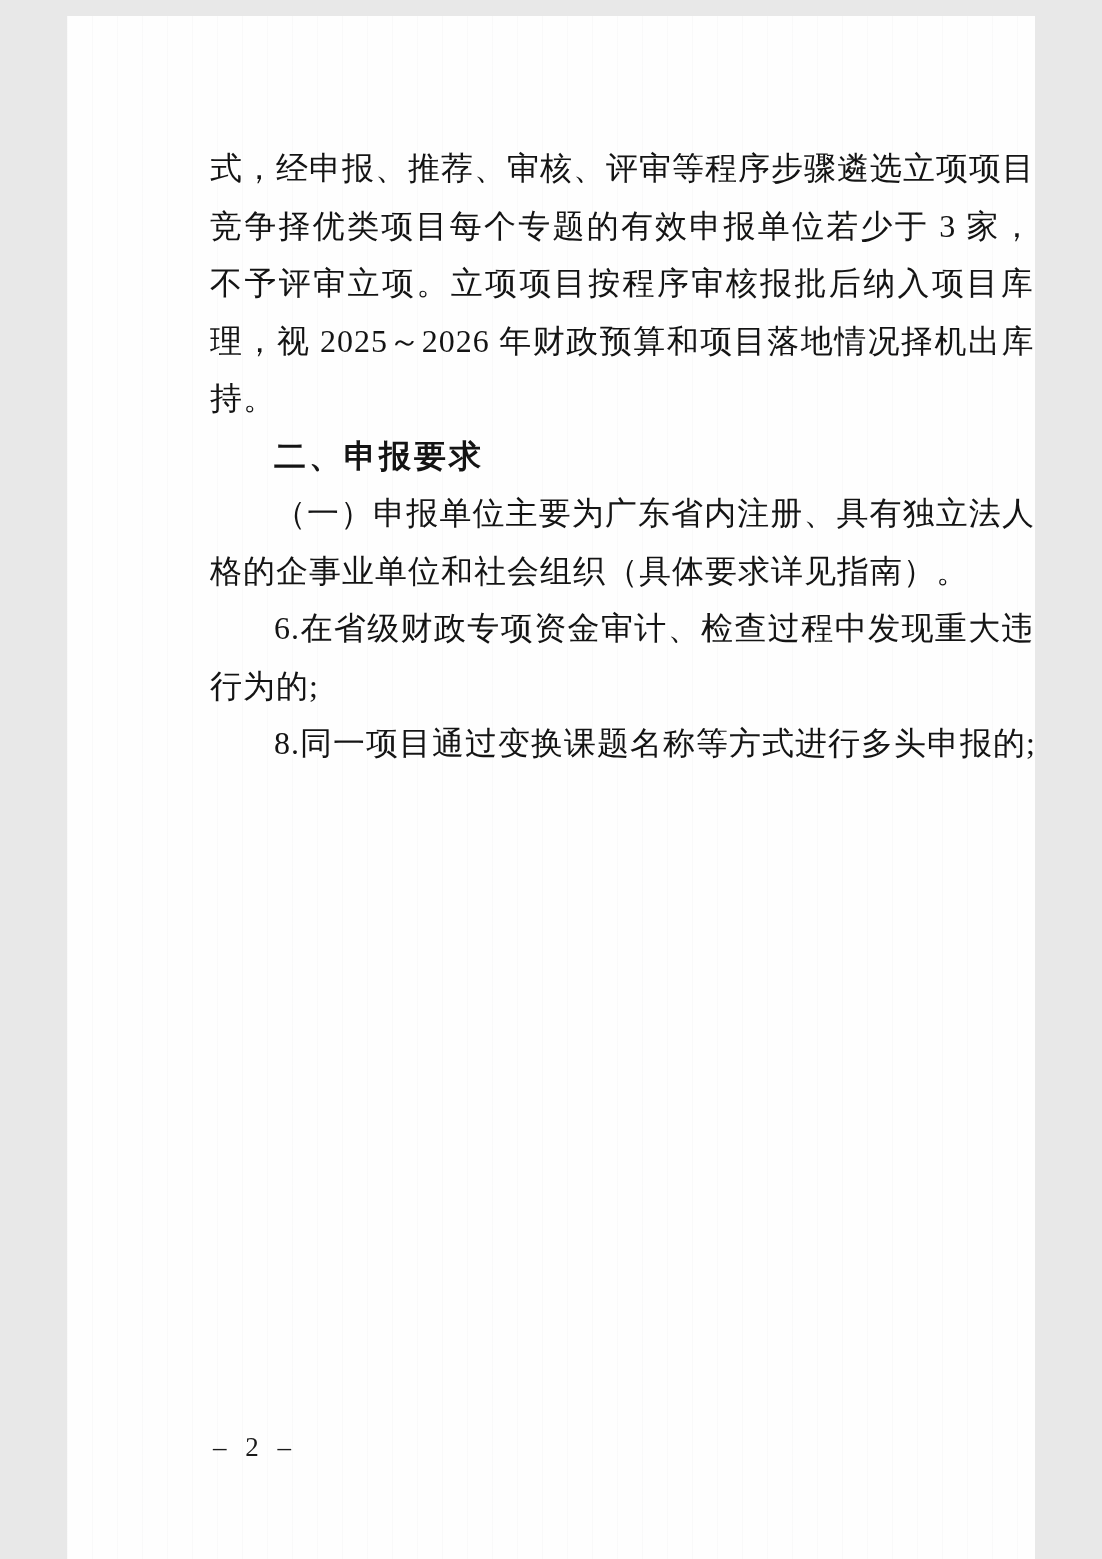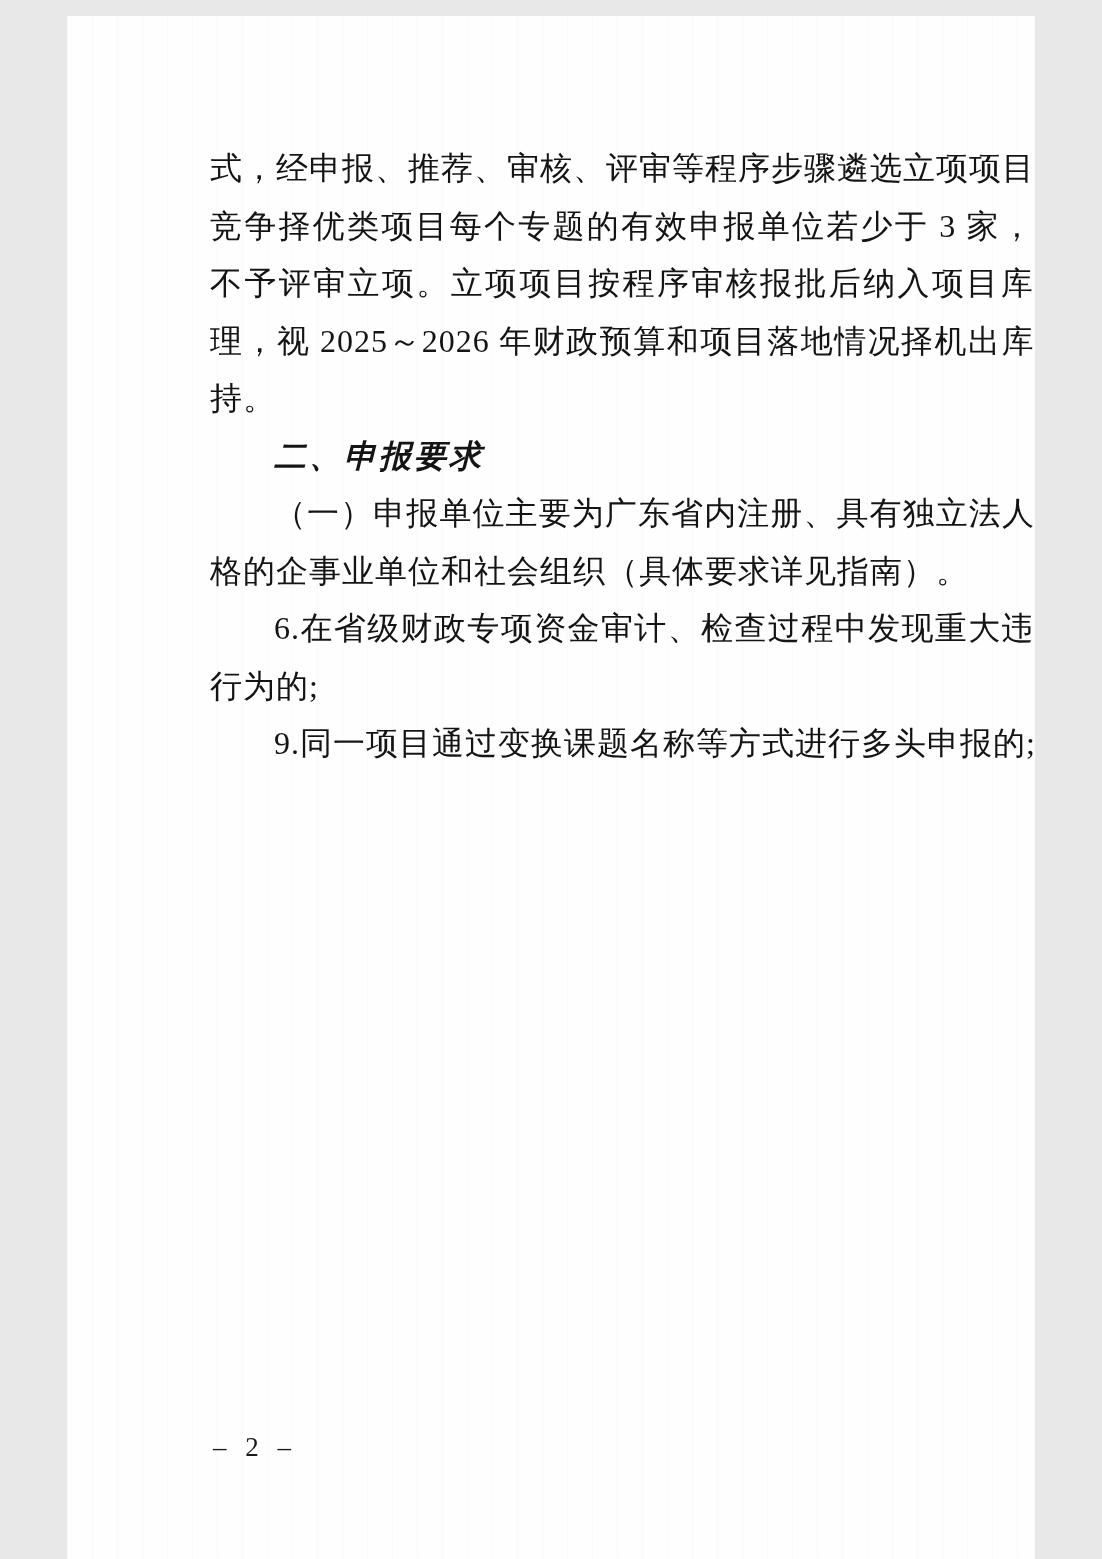--- a/index.html
+++ b/index.html
@@ -44,38 +44,37 @@
     text-indent: 2em;
   }
   .cont {
     text-indent: 0;
   }
   .heading {
     text-indent: 2em;
     font-weight: 700;
     font-family: "Liberation Sans", "DejaVu Sans", sans-serif;
     letter-spacing: 3px;
-    font-style: italic;
   }
   .page-footer {
     position: absolute;
     left: 146px;
     top: 1416px;
     font-size: 27px;
     letter-spacing: 6px;
     font-family: "Liberation Serif", "DejaVu Serif", serif;
     color: #1a1a1a;
   }
 </style>
 </head>
 <body>
 
 <div class="page">
   <div class="content">
     <p class="cont">式，经申报、推荐、审核、评审等程序步骤遴选立项项目。竞争择优类项目每个专题的有效申报单位若少于 3 家，则不予评审立项。立项项目按程序审核报批后纳入项目库管理，视 2025～2026 年财政预算和项目落地情况择机出库支持。</p>
     <p class="heading">二、申报要求</p>
     <p class="para">（一）申报单位主要为广东省内注册、具有独立法人资格的企事业单位和社会组织（具体要求详见指南）。</p>
     <p class="para">6.在省级财政专项资金审计、检查过程中发现重大违规行为的;</p>
-    <p class="para">9.同一项目通过变换课题名称等方式进行多头申报的;</p>
+    <p class="para">8.同一项目通过变换课题名称等方式进行多头申报的;</p>
   </div>
 
   <div class="page-footer">– 2 –</div>
 </div>
 
 </body></html>

